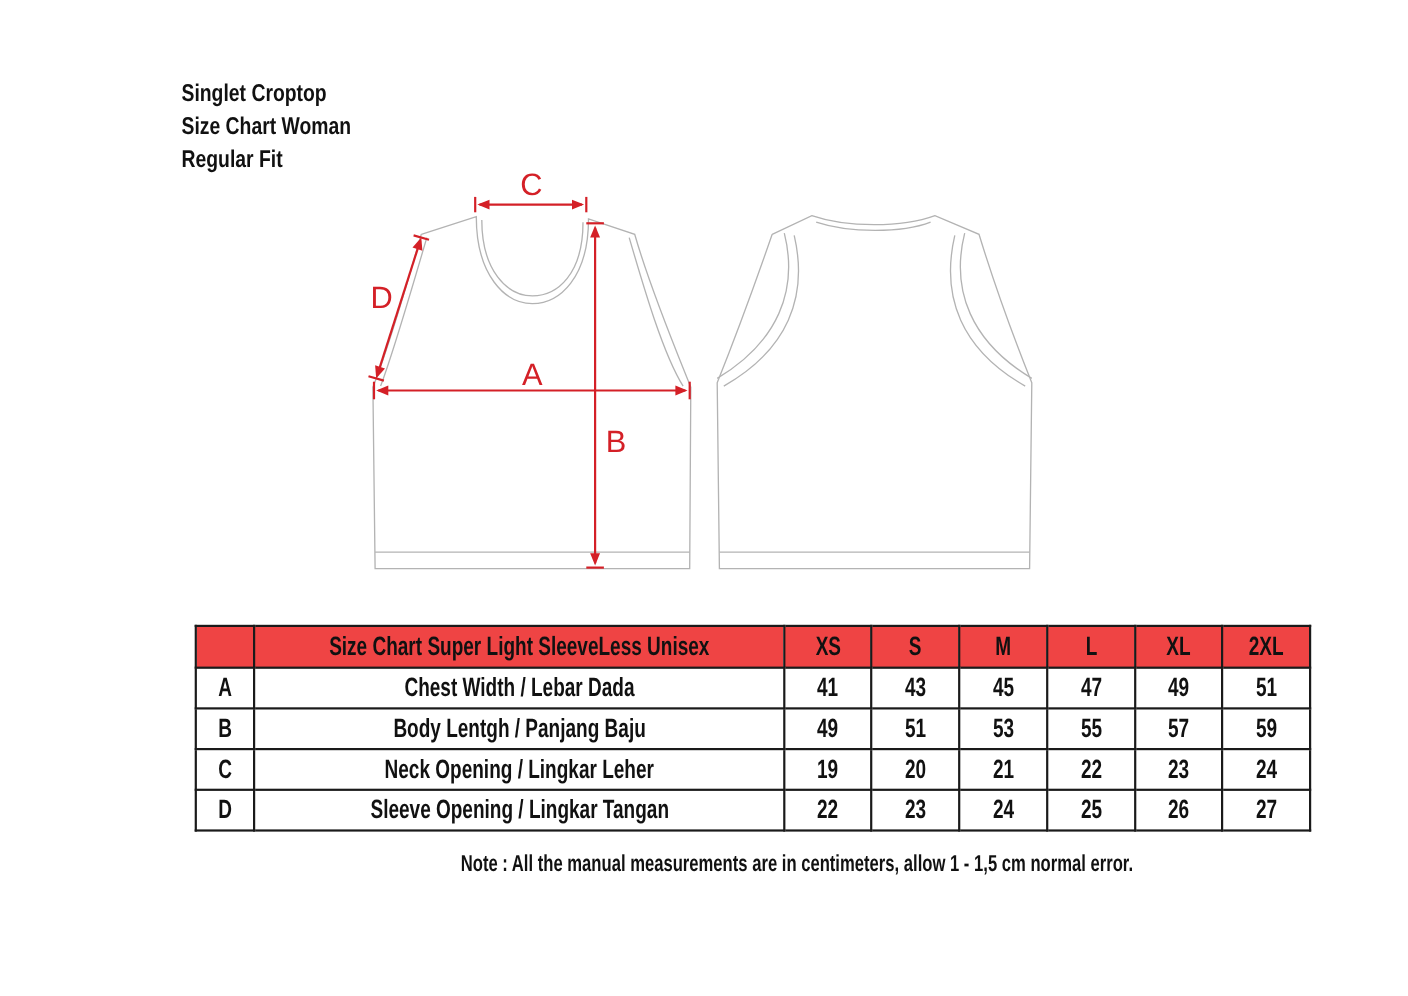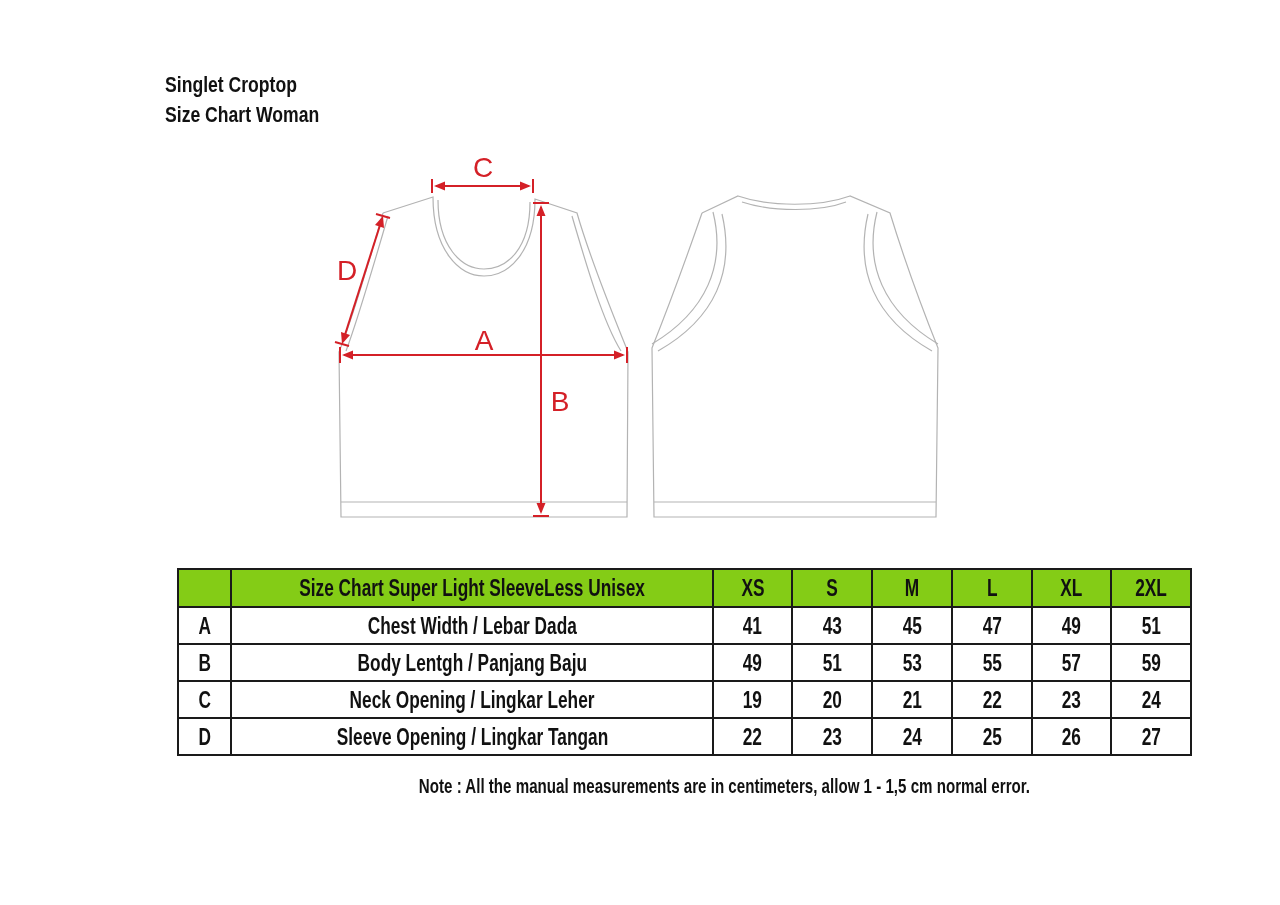--- a/index.html
+++ b/index.html
@@ -22,34 +22,35 @@
   }
 
   table.size-table {
     position:absolute; left:177px; top:568px;
     border-collapse:collapse; table-layout:fixed;
   }
   .size-table th, .size-table td {
     border:2px solid #1a1a1a; padding:0; text-align:center; vertical-align:middle;
     font-weight:bold; overflow:hidden;
   }
-  .size-table thead th { background:#84cc16; height:36px; font-size:24px; }
+  .size-table thead th { background:#ef4444; height:36px; font-size:24px; }
   .size-table tbody td { background:#ffffff; height:35px; font-size:24px; }
 
   .note-line {
     position:absolute; left:300px; top:774px; width:766px;
     text-align:right; font-size:21px; font-weight:bold;
   }
 </style>
 </head>
 <body>
 
 <div class="title-block">
   <div><span class="cx-left">Singlet Croptop</span></div>
   <div><span class="cx-left">Size Chart Woman</span></div>
+  <div><span class="cx-left">Regular Fit</span></div>
 </div>
 
 <svg class="diagram-svg" width="1280" height="905" viewBox="0 0 1280 905">
 
   <g stroke="#b3b3b3" stroke-width="1.2" fill="none">
     <path d="M 383,213 C 369,262 351,322 339,352 L 341,517 L 627,517 L 628,352
              C 616,322 591,262 577,213 L 535,199
              C 535,252 509,276 484,276 C 459,276 433,250 433,197 L 383,213"></path>
     <path d="M 341,502 L 627,502"></path>
     <path d="M 530,202 C 530,249 507,269 484,269 C 461,269 438,246 438,200"></path>

